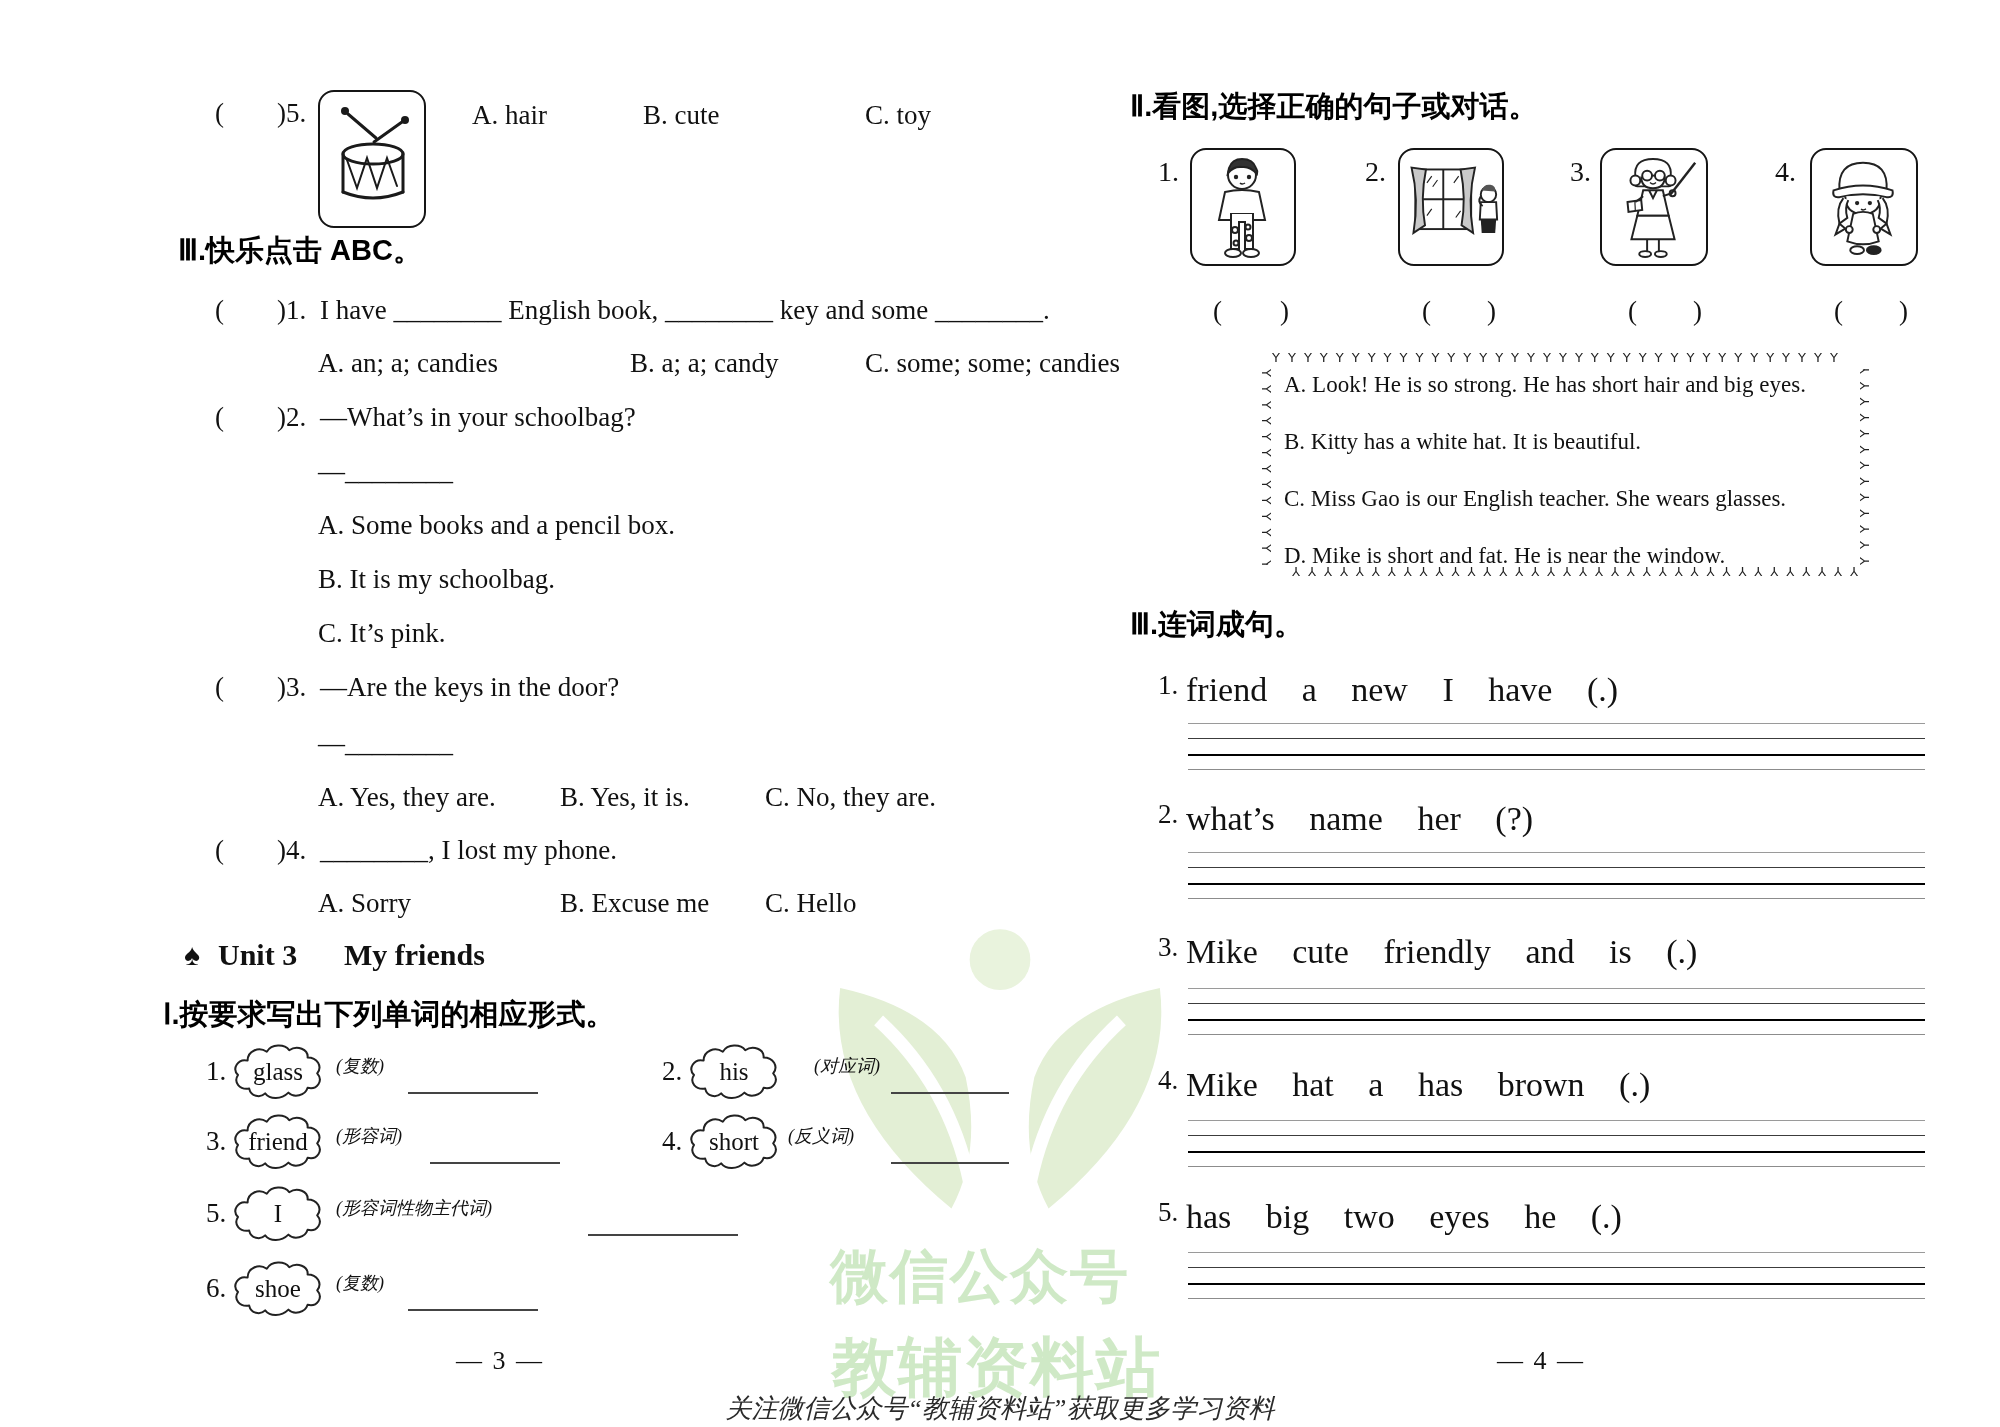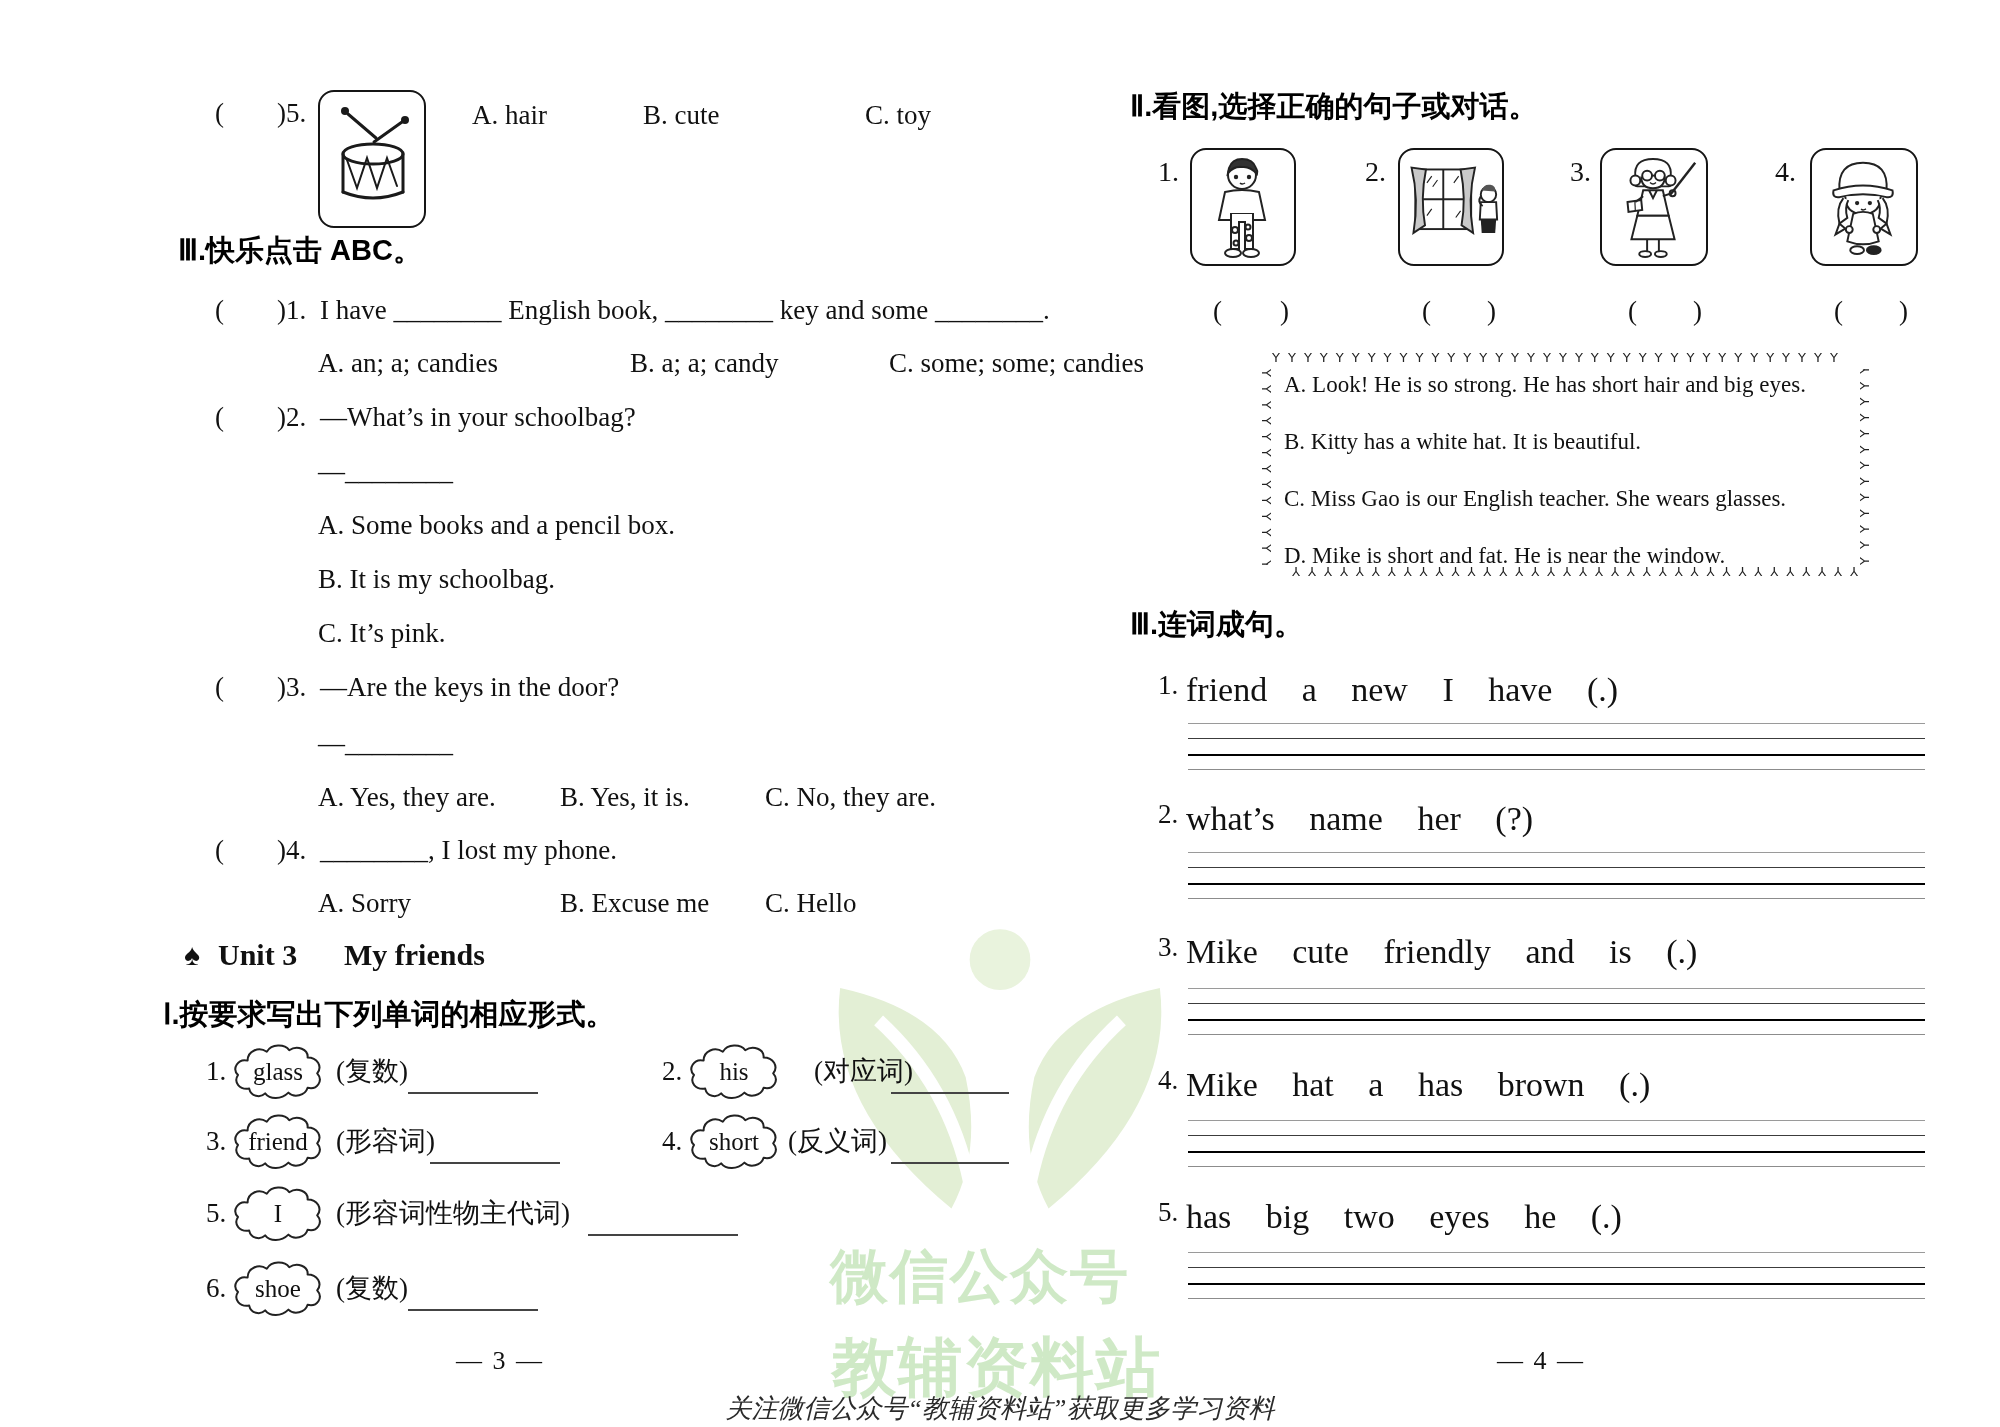--- a/index.html
+++ b/index.html
@@ -3,21 +3,21 @@
 <meta charset="utf-8">
 <style>
   html,body{margin:0;padding:0;background:#e8e8e8;}
   .page{position:relative;width:2000px;height:1427px;background:#ffffff;
         font-family:"Liberation Serif",serif;color:#111;overflow:hidden;}
   .abs{position:absolute;white-space:nowrap;line-height:1.15;}
   .en{font-size:27px;}
   .sm{font-size:23px;}
   .hd{font-family:"Liberation Sans",sans-serif;font-weight:700;font-size:29px;color:#000;}
   .unitserif{font-weight:700;font-size:30px;}
-  .kai{font-size:27px;}
+  .kai{font-size:18px;font-style:italic;}
   .wordsp{word-spacing:26px;font-size:34px;}
   .imgbox{position:absolute;border:2.5px solid #151515;border-radius:16px;background:#fff;}
   .blank{position:absolute;border-bottom:2px solid #444;height:2px;}
   .wlg{position:absolute;width:737px;height:50px;}
   .wl{position:absolute;left:0;width:100%;height:0;}
   .wl1{top:0;border-top:1.4px solid #9a9a9a;}
   .wl2{top:15px;border-top:1.4px solid #3c3c3c;}
   .wl3{top:31px;border-top:2.6px solid #000;}
   .wl4{top:46px;border-top:1.4px solid #8c8c8c;}
   .cloud{position:absolute;width:96px;height:60px;}
@@ -74,21 +74,21 @@
   <span class="abs en" style="left:643px;top:100px;">B. cute</span>
   <span class="abs en" style="left:865px;top:100px;">C. toy</span>
 
   <div class="abs hd" style="left:178px;top:234px;">Ⅲ.快乐点击 ABC。</div>
 
   <span class="abs en" style="left:215px;top:295px;">(</span>
   <span class="abs en" style="left:277px;top:295px;">)1.</span>
   <span class="abs en" style="left:320px;top:295px;">I have ________ English book, ________ key and some ________.</span>
   <span class="abs en" style="left:318px;top:348px;">A. an; a; candies</span>
   <span class="abs en" style="left:590px;top:348px;margin-left:40px;">B. a; a; candy</span>
-  <span class="abs en" style="left:889px;top:348px;">C. some; some; candies</span>
+  <span class="abs en" style="left:865px;top:348px;">C. some; some; candies</span>
 
   <span class="abs en" style="left:215px;top:402px;">(</span>
   <span class="abs en" style="left:277px;top:402px;">)2.</span>
   <span class="abs en" style="left:320px;top:402px;">—What’s in your schoolbag?</span>
   <span class="abs en" style="left:318px;top:456px;">—________</span>
   <span class="abs en" style="left:318px;top:510px;">A. Some books and a pencil box.</span>
   <span class="abs en" style="left:318px;top:564px;">B. It is my schoolbag.</span>
   <span class="abs en" style="left:318px;top:618px;">C. It’s pink.</span>
 
   <span class="abs en" style="left:215px;top:672px;">(</span>

